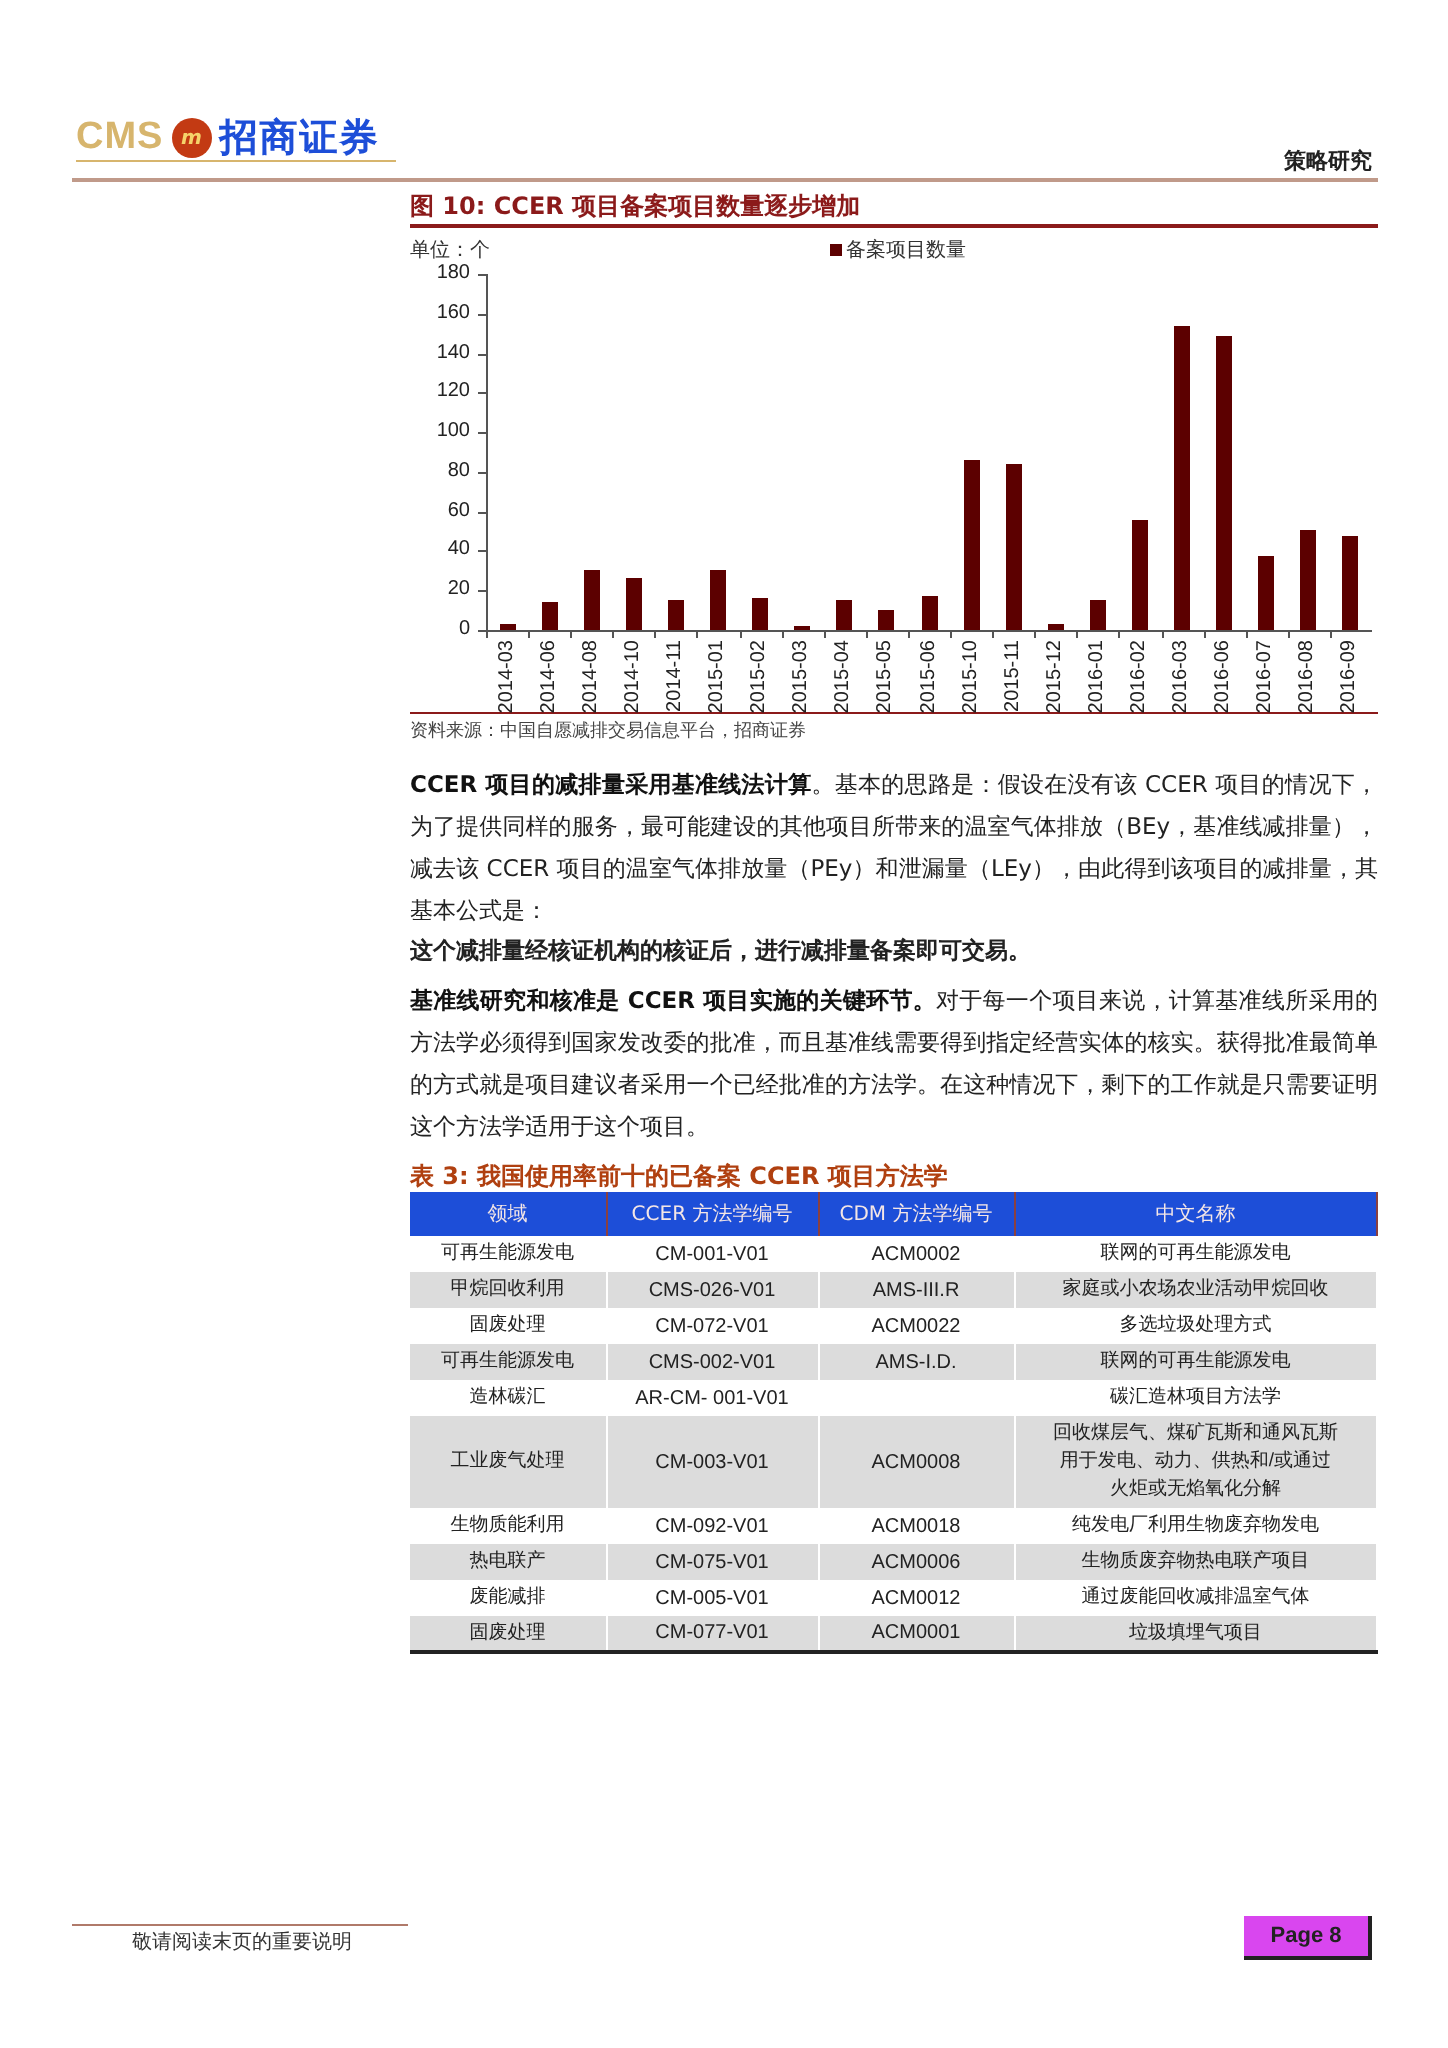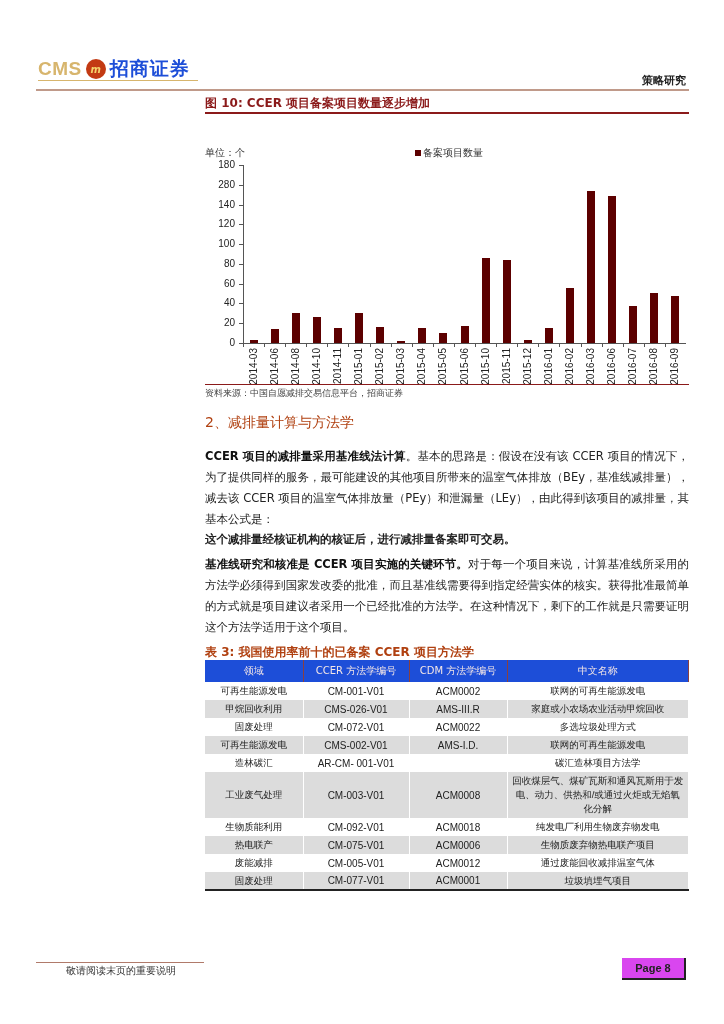--- a/index.html
+++ b/index.html
@@ -6,21 +6,21 @@
   body { width:724px; height:1024px; background:#fff; font-family:"DejaVu Sans","Liberation Sans",sans-serif; color:#222; position:relative; overflow:hidden; }
   .logo { position:absolute; left:38px; top:56px; display:flex; align-items:center; gap:4px; }
   .logo-cms { font-family:"Liberation Sans",sans-serif; font-weight:bold; font-size:19px; color:#d7b56d; letter-spacing:0.5px; }
   .logo-badge { width:20px; height:20px; border-radius:50%; background:#c33a13; color:#f5d36a; font-size:10px; font-weight:bold; display:flex; align-items:center; justify-content:center; font-style:italic; }
   .logo-cn { font-size:19px; color:#1d4ed8; font-weight:bold; letter-spacing:1px; }
   .logo-underline { position:absolute; left:38px; top:80px; width:160px; height:1px; background:#d7b56d; }
   .header-tag { position:absolute; right:38px; top:73px; font-size:11px; font-weight:bold; color:#222; }
   .header-rule { position:absolute; left:36px; top:89px; width:653px; height:2px; background:#c09a8a; }
   .content { position:absolute; left:205px; top:95px; width:484px; }
   .fig-title { font-size:12px; font-weight:bold; color:#8b1a1a; padding-bottom:2px; border-bottom:2px solid #8b1a1a; height:19px; line-height:17px; }
-  .chart { position:relative; height:242px;margin-top:28px; }
+  .chart { position:relative; height:242px; }
   .unit { position:absolute; left:0; top:4px; font-size:10px; color:#333; }
   .legend { position:absolute; left:210px; top:4px; font-size:10px; color:#333; display:flex; align-items:center; gap:2px; }
   .legend-swatch { width:6px; height:6px; background:#5c0000; display:inline-block; }
   .yaxis { position:absolute; left:38px; top:23px; width:1px; height:178px; background:#555; }
   .xaxis { position:absolute; left:38px; top:201px; width:443px; height:1px; background:#555; }
   .ytick { position:absolute; font-size:10px; color:#222; width:30px; text-align:right; left:0; font-family:"Liberation Sans",sans-serif; }
   .ytickmark { position:absolute; left:34px; width:4px; height:1px; background:#555; }
   .bar { position:absolute; width:8px; background:#5c0000; bottom:0; }
   .bars { position:absolute; left:38px; top:23px; width:443px; height:178px; }
   .xlabel { position:absolute; top:206px; font-size:10px; color:#222; transform-origin:left top; transform:rotate(-90deg); white-space:nowrap; width:50px; text-align:right; font-family:"Liberation Sans",sans-serif; }
@@ -97,21 +97,21 @@
       <div class="ytick" style="top: 135.667px;">60</div>
       <div class="ytickmark" style="top: 141.667px;"></div>
       <div class="ytick" style="top: 115.889px;">80</div>
       <div class="ytickmark" style="top: 121.889px;"></div>
       <div class="ytick" style="top: 96.1111px;">100</div>
       <div class="ytickmark" style="top: 102.111px;"></div>
       <div class="ytick" style="top: 76.3333px;">120</div>
       <div class="ytickmark" style="top: 82.3333px;"></div>
       <div class="ytick" style="top: 56.5556px;">140</div>
       <div class="ytickmark" style="top: 62.5556px;"></div>
-      <div class="ytick" style="top: 36.7778px;">280</div>
+      <div class="ytick" style="top: 36.7778px;">160</div>
       <div class="ytickmark" style="top: 42.7778px;"></div>
       <div class="ytick" style="top: 17px;">180</div>
       <div class="ytickmark" style="top: 23px;"></div>
       <div class="xtick" style="left: 38px;"></div>
       <div class="xlabel" style="left: 42.5476px; top: 256px;">2014-03</div>
       <div class="xtick" style="left: 59.0952px;"></div>
       <div class="xlabel" style="left: 63.6429px; top: 256px;">2014-06</div>
       <div class="xtick" style="left: 80.1905px;"></div>
       <div class="xlabel" style="left: 84.7381px; top: 256px;">2014-08</div>
       <div class="xtick" style="left: 101.286px;"></div>
@@ -147,21 +147,20 @@
       <div class="xtick" style="left: 417.714px;"></div>
       <div class="xlabel" style="left: 422.262px; top: 256px;">2016-07</div>
       <div class="xtick" style="left: 438.81px;"></div>
       <div class="xlabel" style="left: 443.357px; top: 256px;">2016-08</div>
       <div class="xtick" style="left: 459.905px;"></div>
       <div class="xlabel" style="left: 464.452px; top: 256px;">2016-09</div>
     </div>
 
   <div class="source">资料来源：中国自愿减排交易信息平台，招商证券</div>
 
-  <div class="section-title">2、减排量计算与方法学</div>
 
   <p class="para">
     <b>CCER 项目的减排量采用基准线法计算</b><span>。基本的思路是：假设在没有该 CCER 项目的情况下，为了提供同样的服务，最可能建设的其他项目所带来的温室气体排放（BEy，基准线减排量），减去该 CCER 项目的温室气体排放量（PEy）和泄漏量（LEy），由此得到该项目的减排量，其基本公式是：</span>
   </p>
   <div class="boldline">这个减排量经核证机构的核证后，进行减排量备案即可交易。</div>
 
   <p class="para" style="margin-top:0">
     <b>基准线研究和核准是 CCER 项目实施的关键环节。</b><span>对于每一个项目来说，计算基准线所采用的方法学必须得到国家发改委的批准，而且基准线需要得到指定经营实体的核实。获得批准最简单的方式就是项目建议者采用一个已经批准的方法学。在这种情况下，剩下的工作就是只需要证明这个方法学适用于这个项目。</span>
   </p>
 
@@ -203,21 +202,21 @@
         <tr>
           <td class="cn">造林碳汇</td>
           <td>AR-CM- 001-V01</td>
           <td></td>
           <td class="cn">碳汇造林项目方法学</td>
         </tr>
         <tr class="gray">
           <td class="cn">工业废气处理</td>
           <td>CM-003-V01</td>
           <td>ACM0008</td>
-          <td class="cn" style="padding: 2px 4px;">回收煤层气、煤矿瓦斯和通风瓦斯用于发电、动力、供热和/或通过火炬或无焰氧化分解</td>
+          <td class="cn" style="padding: 2px 18px;">回收煤层气、煤矿瓦斯和通风瓦斯用于发电、动力、供热和/或通过火炬或无焰氧化分解</td>
         </tr>
         <tr>
           <td class="cn">生物质能利用</td>
           <td>CM-092-V01</td>
           <td>ACM0018</td>
           <td class="cn">纯发电厂利用生物废弃物发电</td>
         </tr>
         <tr class="gray">
           <td class="cn">热电联产</td>
           <td>CM-075-V01</td>

